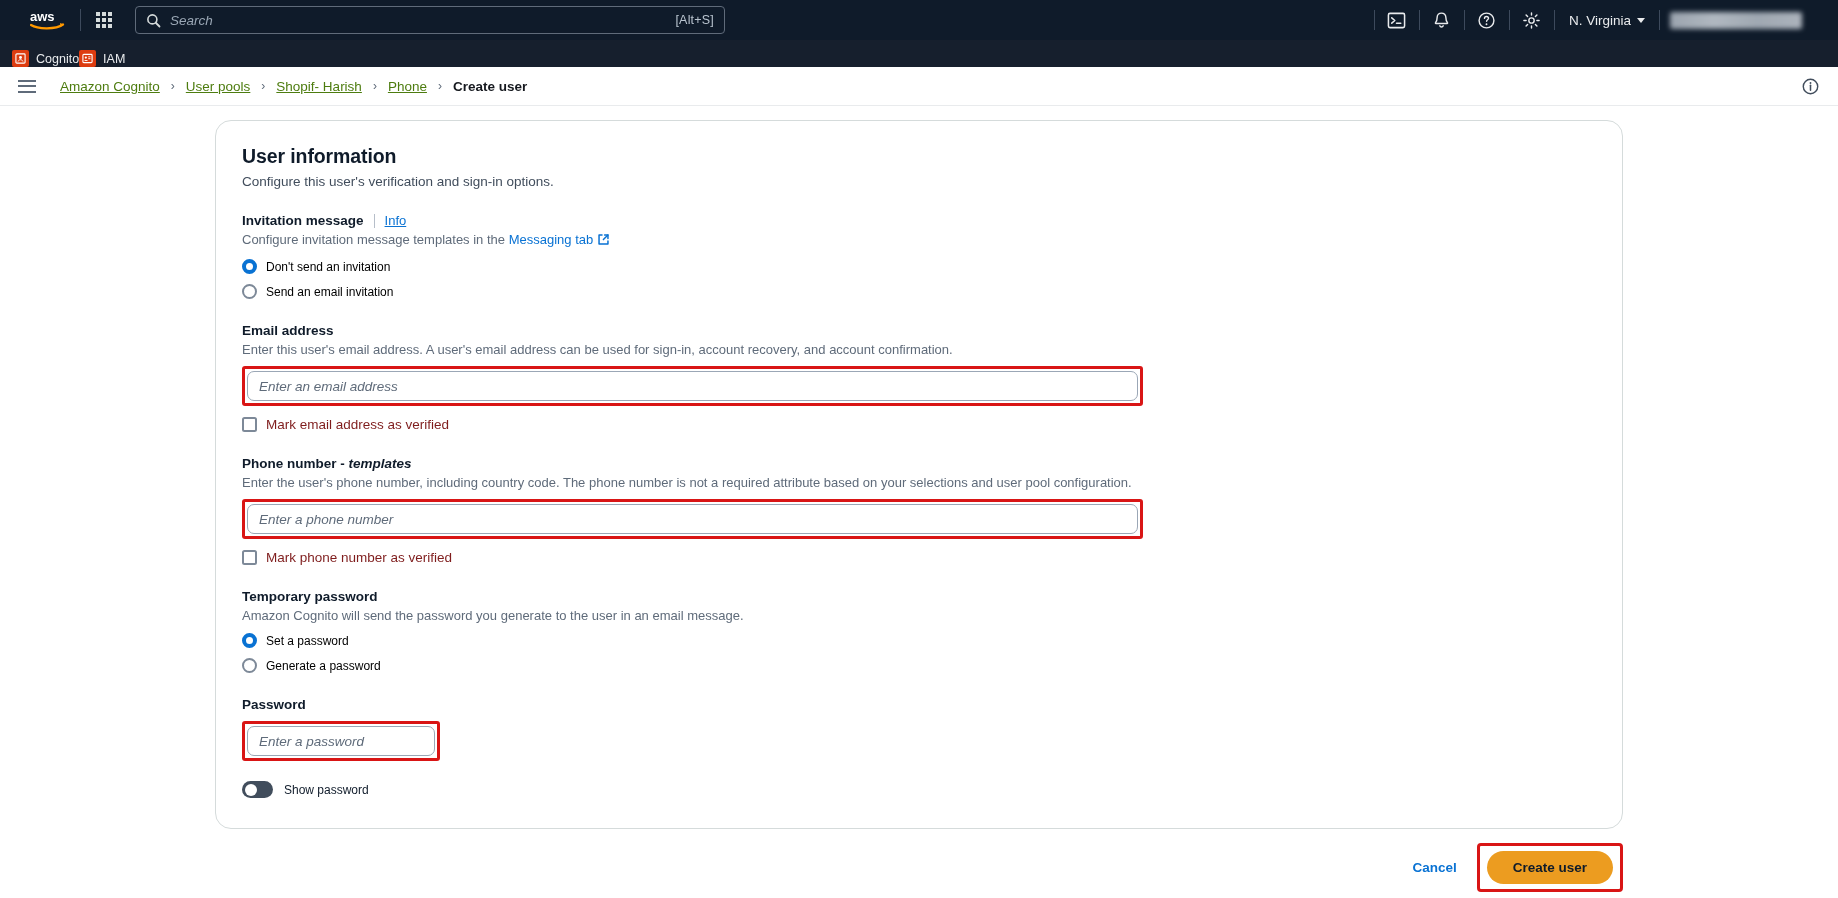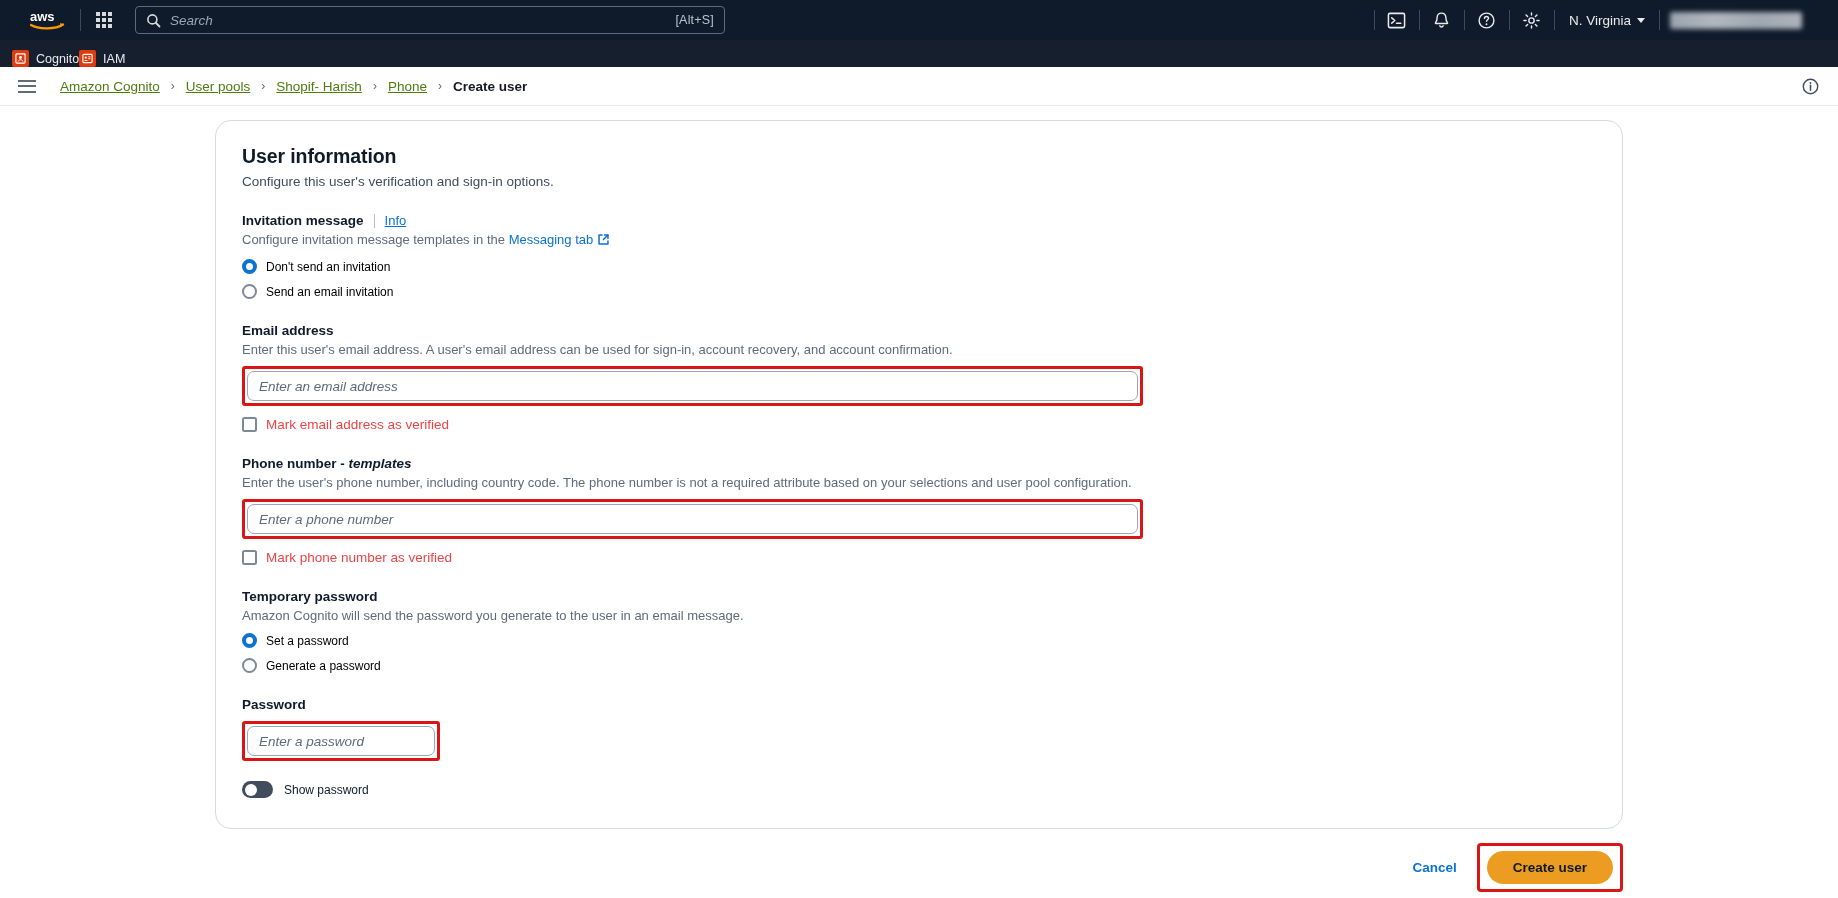--- a/index.html
+++ b/index.html
@@ -104,21 +104,21 @@
   .radio-row { display: flex; align-items: center; gap: 9px; margin-top: 10px; cursor: pointer; }
   .radio {
     width: 15px; height: 15px; border-radius: 50%; border: 2px solid #7d8998;
     background: #fff; flex: 0 0 auto; position: relative;
   }
   .radio.on { border-color: #0972d3; border-width: 4px; }
   .radio-lbl { font-size: 12px; color: #000000; }
 
   .chk-row { display: flex; align-items: center; gap: 9px; margin-top: 11px; cursor: pointer; }
   .chk { width: 15px; height: 15px; border: 2px solid #7d8998; border-radius: 2.5px; background: #fff; flex: 0 0 auto; }
-  .chk-lbl { font-size: 13.5px; color: #ef4444; }
+  .chk-lbl { font-size: 13.5px; color: #7f1d1d; }
 
   .redbox { border: 3px solid #d91515; border-radius: 3px; padding: 2px; margin-top: 9px; display: inline-block; }
   .redbox.w-wide { display: block; width: 901px; }
   .redbox.w-narrow { display: block; width: 198px; }
   .txt-input {
     width: 100%; height: 30px; border: 1px solid #9ba7b6; border-radius: 7px;
     padding: 0 11px; font-size: 13.5px; font-style: italic;
     font-family: "Liberation Sans", sans-serif; outline: none; color: #0f1b2a;
     background: #fff;
   }

